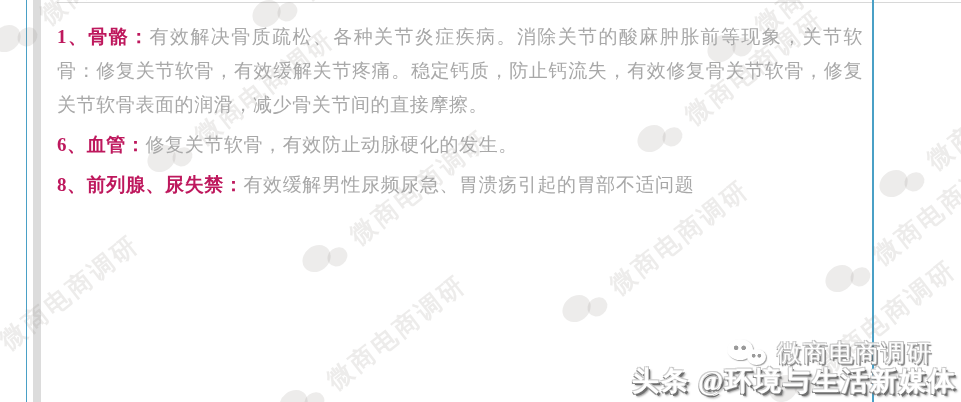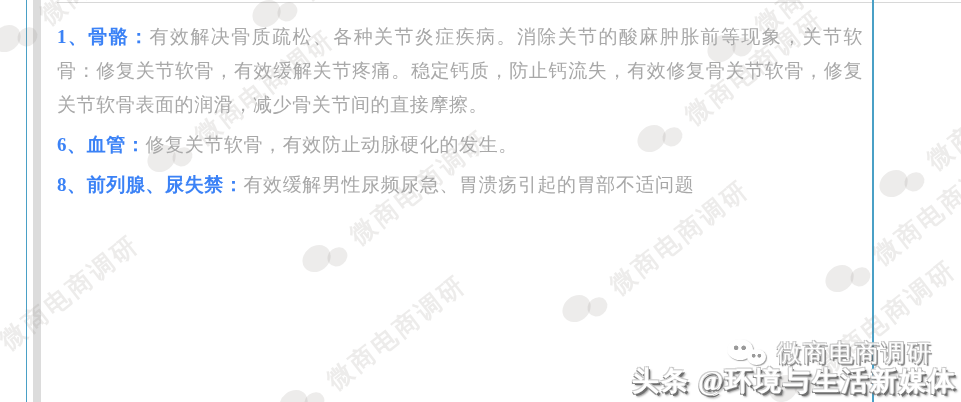--- a/index.html
+++ b/index.html
@@ -28,21 +28,21 @@
   .wm-logo::after{content:'';position:absolute;left:22px;top:15px;width:21px;height:18px;border-radius:50%;background-color:currentColor;}
   
   .content{
     position:absolute;left:57px;top:20px;width:806px;z-index:2;
   }
   .item{
     font-size:19px;line-height:34px;letter-spacing:0.6px;
     color:#a8a8a8;margin:0 0 6px 0;
     text-align:justify;
   }
-  .item .lbl{color:#3b82f6;font-weight:bold;}
+  .item .lbl{color:#be185d;font-weight:bold;}
   
   .overlay{
     position:absolute;right:4px;bottom:3px;z-index:3;
     display:flex;flex-direction:column;align-items:flex-end;
     color:#fff;
   }
   .brand-row{
     display:flex;align-items:center;gap:8px;
     padding-right:24px;margin-bottom:-6px;
     font-size:24px;letter-spacing:2px;

